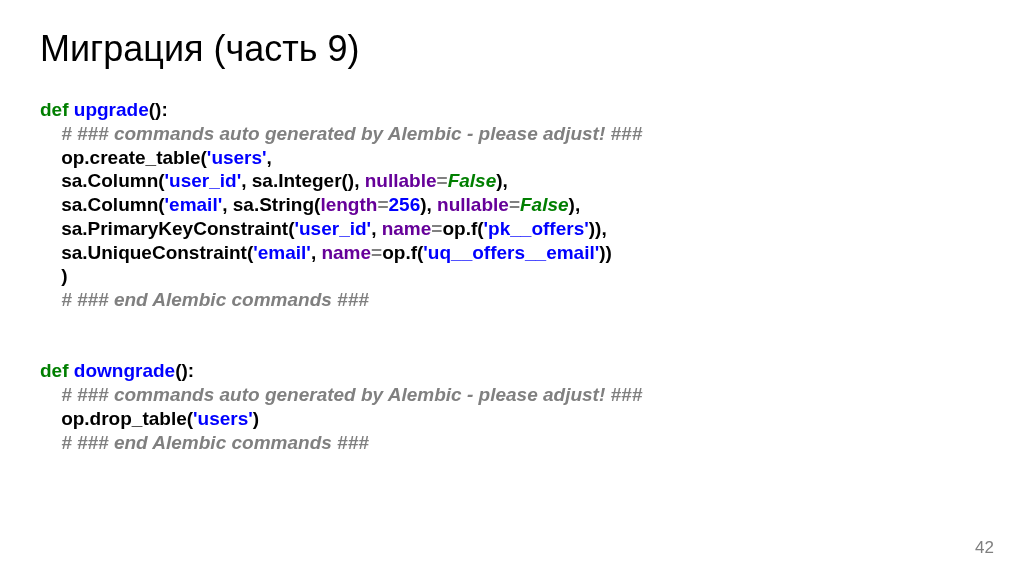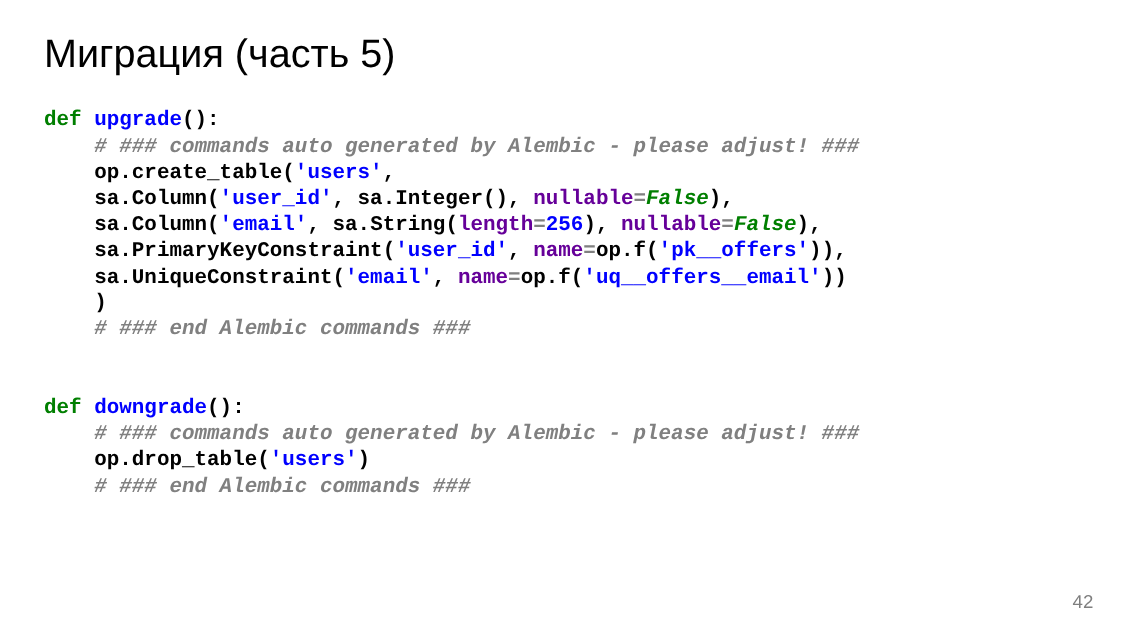--- a/index.html
+++ b/index.html
@@ -11,21 +11,21 @@
       position: relative;
       padding: 28px 40px 24px 40px;
     }
     h1.title {
       font-size: 36px;
       font-weight: 400;
       color: #000;
       margin-bottom: 28px;
     }
     pre.code {
-      font-family: Liberation Mono, monospace;
+      font-family: Liberation Sans, sans-serif;
       font-weight: bold;
       font-size: 19px;
       line-height: 1.25;
       white-space: pre;
       color: #000;
     }
     .kw { color: #007f00; }      
     .fn { color: #0000ff; }         
     .cm { color: #808080; font-style: italic; } 
     .str { color: #0000ff; }     
@@ -37,21 +37,21 @@
       position: absolute;
       right: 30px;
       bottom: 18px;
       font-size: 17px;
       color: #7f7f7f;
     }
   </style>
 </head>
 <body>
 
-<h1 class="title">Миграция (часть 5)</h1>
+<h1 class="title">Миграция (часть 9)</h1>
 
 <pre class="code"><span class="kw">def</span><span> </span><span class="fn">upgrade</span><span>():</span>
 <span>    </span><span class="cm"># ### commands auto generated by Alembic - please adjust! ###</span>
 <span>    </span><span>op.create_table(</span><span class="str">'users'</span><span>,</span>
 <span>    </span><span>sa.Column(</span><span class="str">'user_id'</span><span>, sa.Integer(), </span><span class="argname">nullable</span><span class="eq">=</span><span class="const">False</span><span>),</span>
 <span>    </span><span>sa.Column(</span><span class="str">'email'</span><span>, sa.String(</span><span class="argname">length</span><span class="eq">=</span><span class="num">256</span><span>), </span><span class="argname">nullable</span><span class="eq">=</span><span class="const">False</span><span>),</span>
 <span>    </span><span>sa.PrimaryKeyConstraint(</span><span class="str">'user_id'</span><span>, </span><span class="argname">name</span><span class="eq">=</span><span>op.f(</span><span class="str">'pk__offers'</span><span>)),</span>
 <span>    </span><span>sa.UniqueConstraint(</span><span class="str">'email'</span><span>, </span><span class="argname">name</span><span class="eq">=</span><span>op.f(</span><span class="str">'uq__offers__email'</span><span>))</span>
 <span>    </span><span>)</span>
 <span>    </span><span class="cm"># ### end Alembic commands ###</span>

